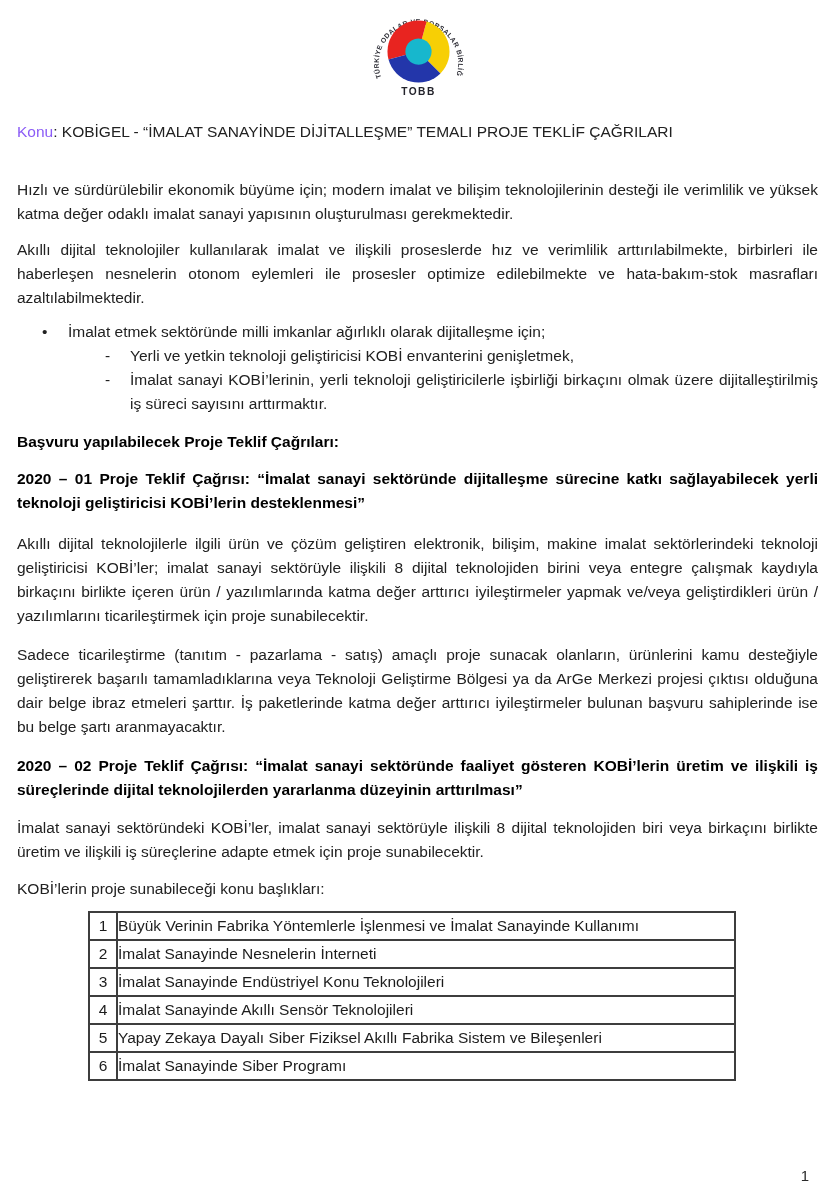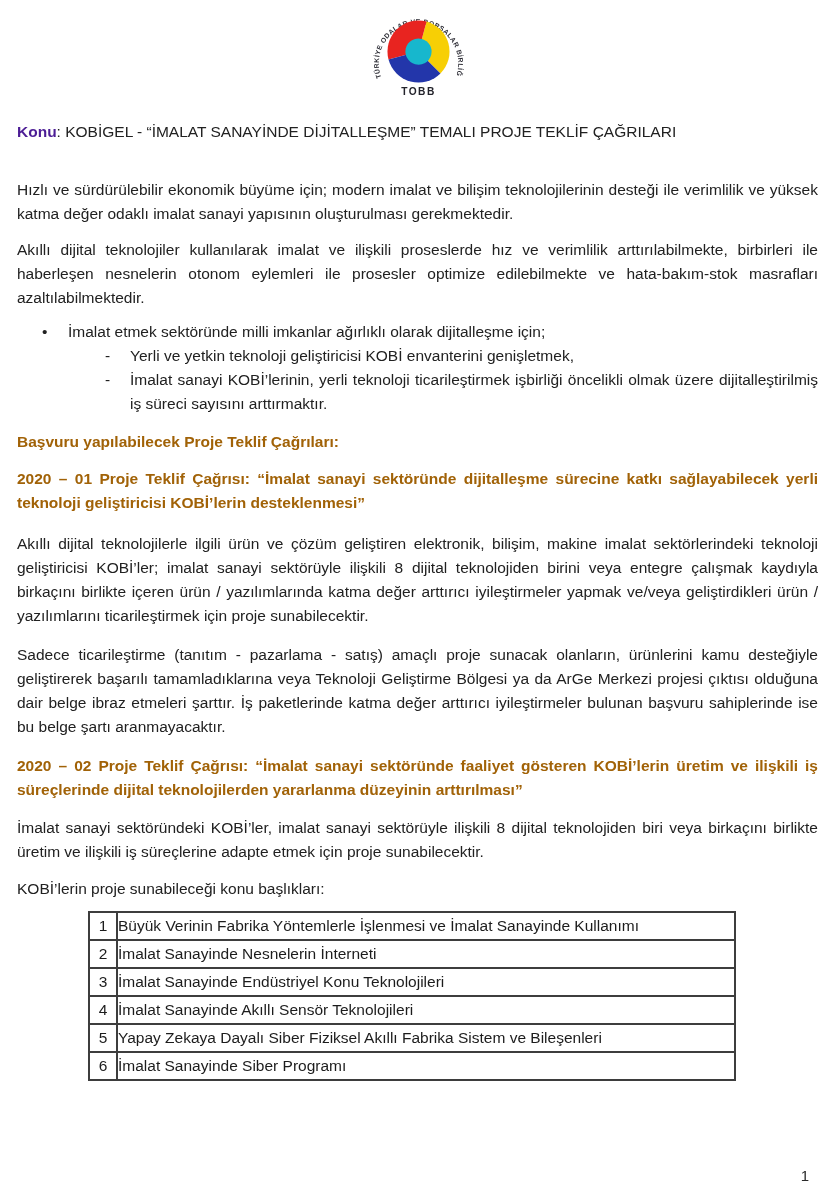--- a/index.html
+++ b/index.html
@@ -24,22 +24,22 @@
     font-size:10.5px;font-weight:bold;letter-spacing:1.5px;
     fill:#23232b;
   }
   .content{padding:0 19px 0 17px;}
   .line,.para{
     margin:0;
     font-size:15.5px;
     line-height:24px;
   }
   .para{text-align:justify;}
-  .b{font-weight:bold;color:#4c1d95;}
-  .bold{font-weight:bold;color:#a16207;}
+  .b{font-weight:normal;color:#8b5cf6;}
+  .bold{font-weight:bold;color:#000000;}
   .subject{margin-bottom:34px;}
   .mb10{margin-bottom:10px;}
   .mb12{margin-bottom:12px;}
   .mb13{margin-bottom:13px;}
   .mb14{margin-bottom:14px;}
   .mb15{margin-bottom:15px;}
   .mb17{margin-bottom:17px;}
   .mb20{margin-bottom:20px;}
   .list{margin-bottom:14px;}
   .li{
@@ -110,21 +110,21 @@
       <div class="li li-bullet">
         <span class="marker">•</span>
         <div class="li-text">İmalat etmek sektöründe milli imkanlar ağırlıklı olarak dijitalleşme için;</div>
       </div>
       <div class="li li-dash">
         <span class="marker">-</span>
         <div class="li-text">Yerli ve yetkin teknoloji geliştiricisi KOBİ envanterini genişletmek,</div>
       </div>
       <div class="li li-dash">
         <span class="marker">-</span>
-        <div class="li-text justify">İmalat sanayi KOBİ’lerinin, yerli teknoloji ticarileştirmek işbirliği öncelikli olmak üzere dijitalleştirilmiş iş süreci sayısını arttırmaktır.</div>
+        <div class="li-text justify">İmalat sanayi KOBİ’lerinin, yerli teknoloji geliştiricilerle işbirliği birkaçını olmak üzere dijitalleştirilmiş iş süreci sayısını arttırmaktır.</div>
       </div>
     </div>
 
     <p class="line bold mb13">Başvuru yapılabilecek Proje Teklif Çağrıları:</p>
 
     <p class="para bold mb17">2020 – 01 Proje Teklif Çağrısı: “İmalat sanayi sektöründe dijitalleşme sürecine katkı sağlayabilecek yerli teknoloji geliştiricisi KOBİ’lerin desteklenmesi”</p>
 
     <p class="para mb15">Akıllı dijital teknolojilerle ilgili ürün ve çözüm geliştiren elektronik, bilişim, makine imalat sektörlerindeki teknoloji geliştiricisi KOBİ’ler; imalat sanayi sektörüyle ilişkili 8 dijital teknolojiden birini veya entegre çalışmak kaydıyla birkaçını birlikte içeren ürün / yazılımlarında katma değer arttırıcı iyileştirmeler yapmak ve/veya geliştirdikleri ürün / yazılımlarını ticarileştirmek için proje sunabilecektir.</p>
 
     <p class="para mb15">Sadece ticarileştirme (tanıtım - pazarlama - satış) amaçlı proje sunacak olanların, ürünlerini kamu desteğiyle geliştirerek başarılı tamamladıklarına veya Teknoloji Geliştirme Bölgesi ya da ArGe  Merkezi projesi çıktısı olduğuna dair belge ibraz etmeleri şarttır. İş paketlerinde katma değer arttırıcı iyileştirmeler bulunan başvuru sahiplerinde ise bu belge şartı aranmayacaktır.</p>

